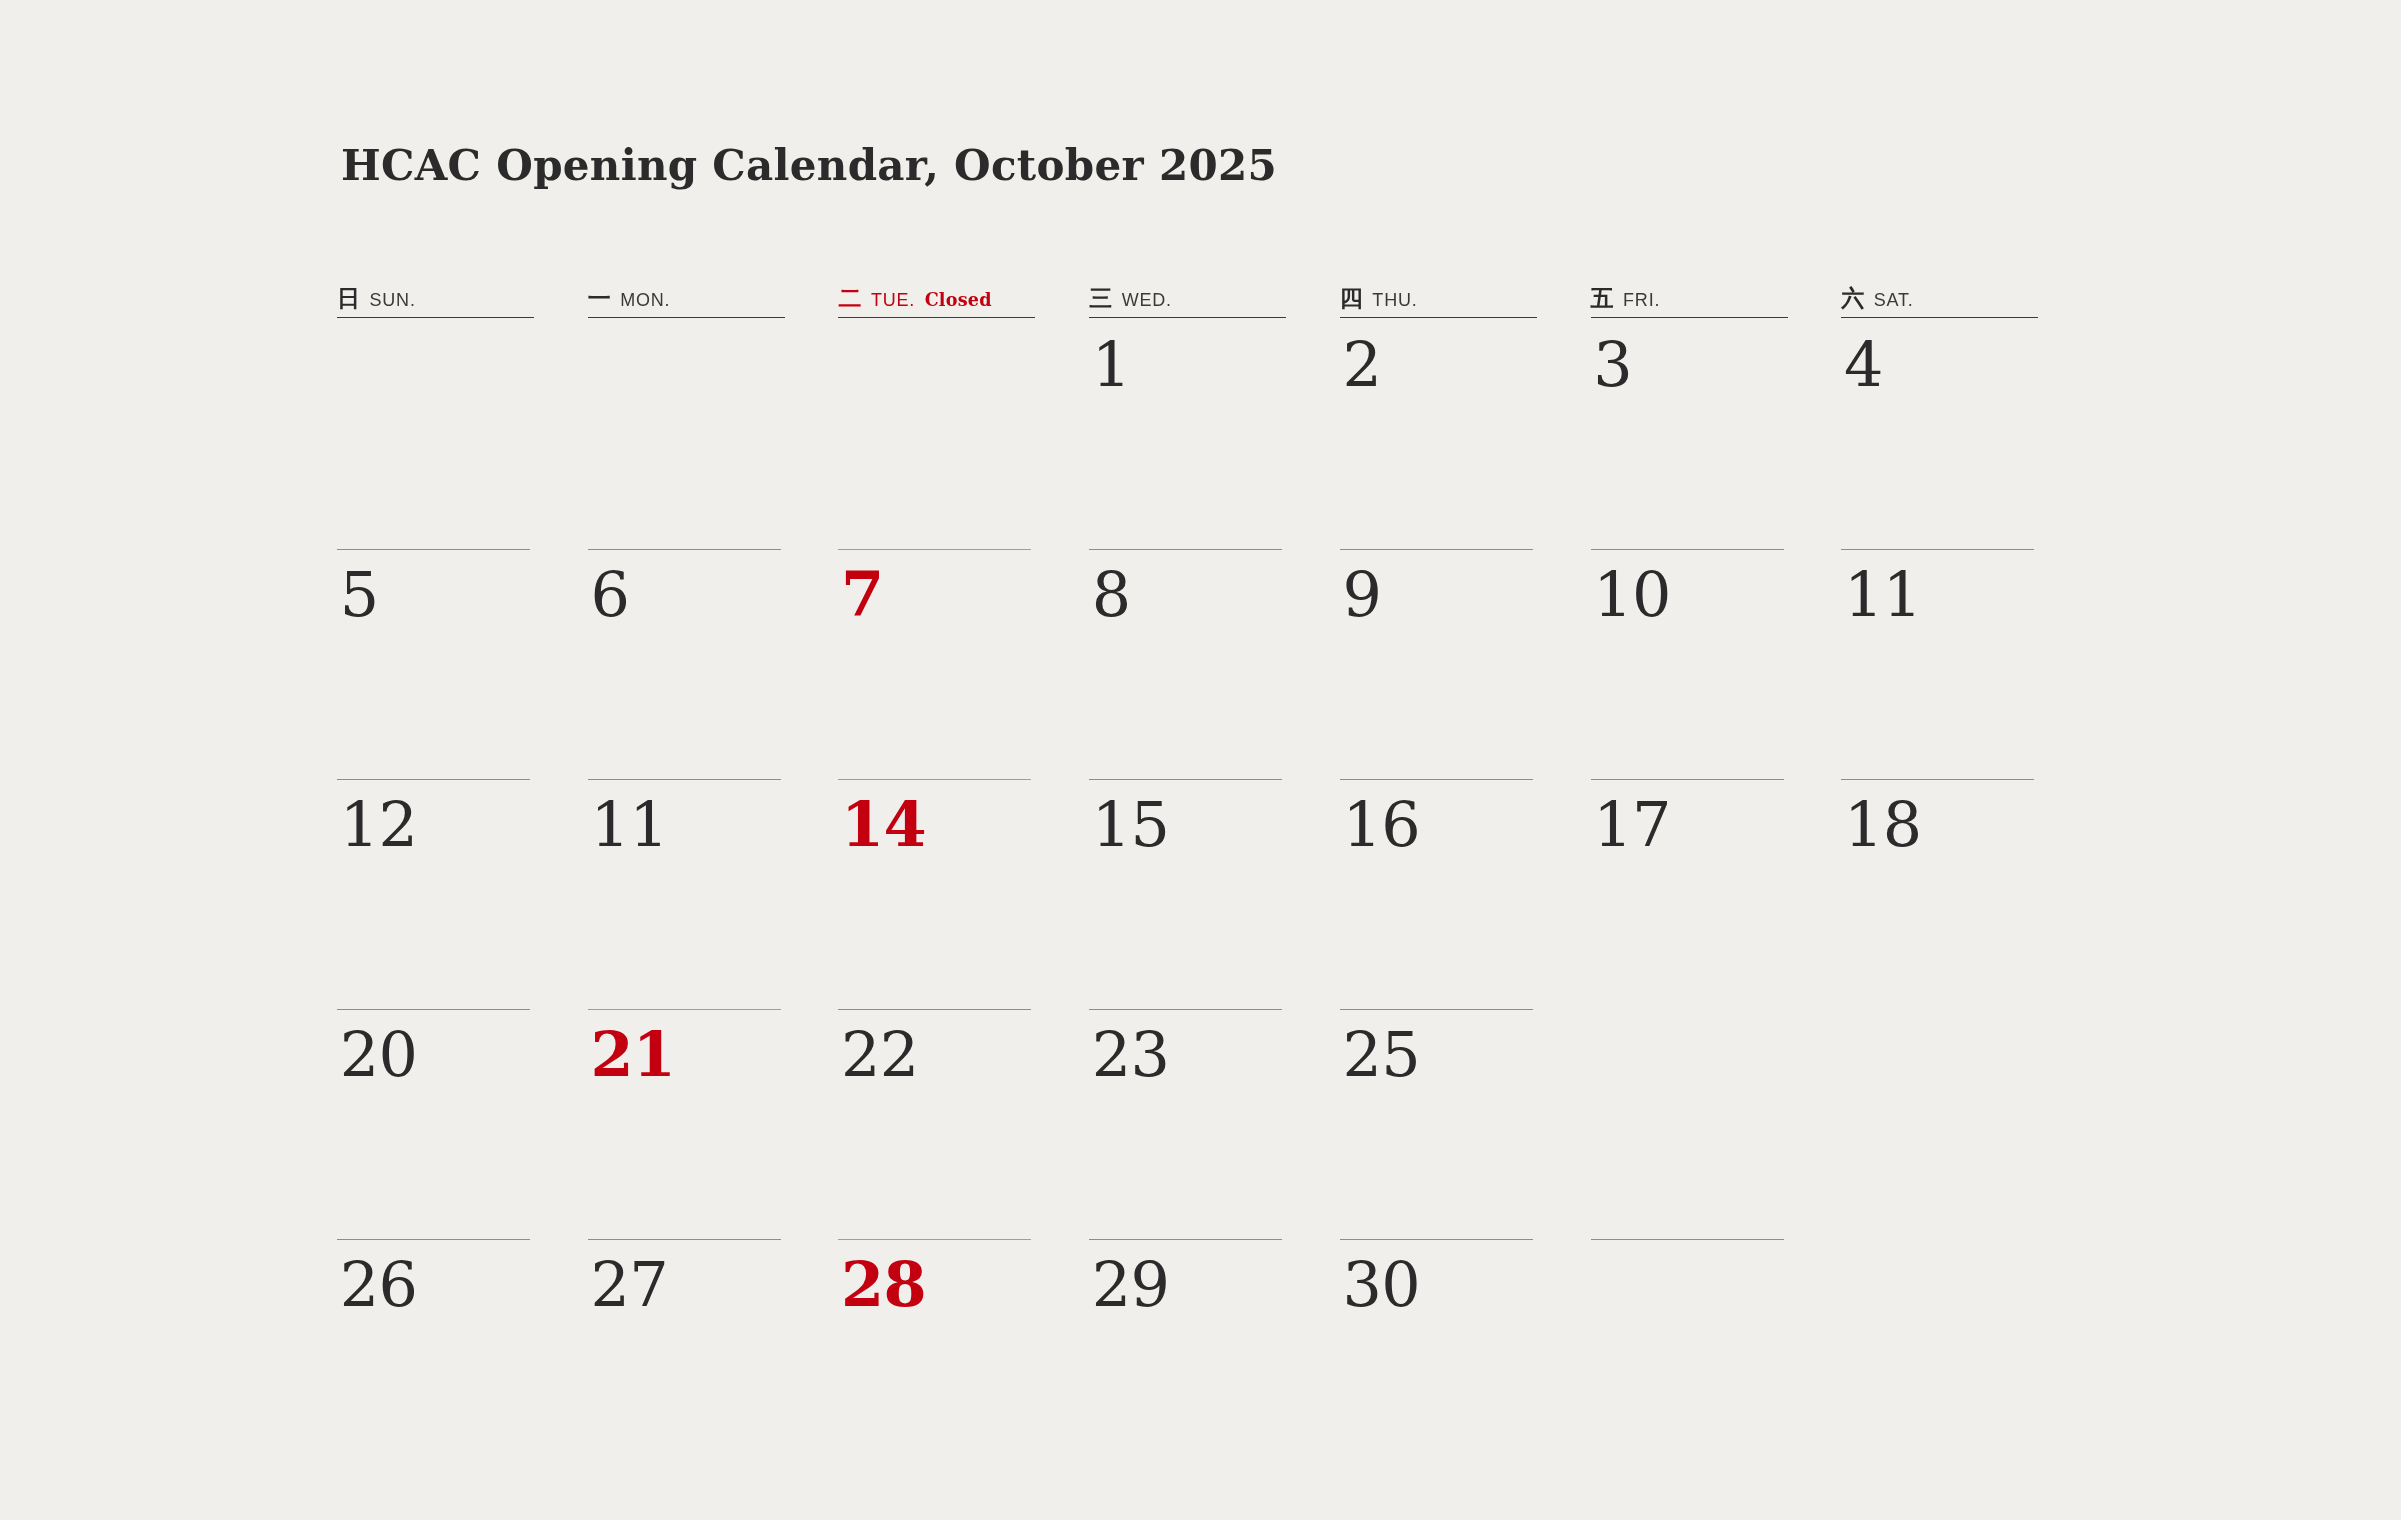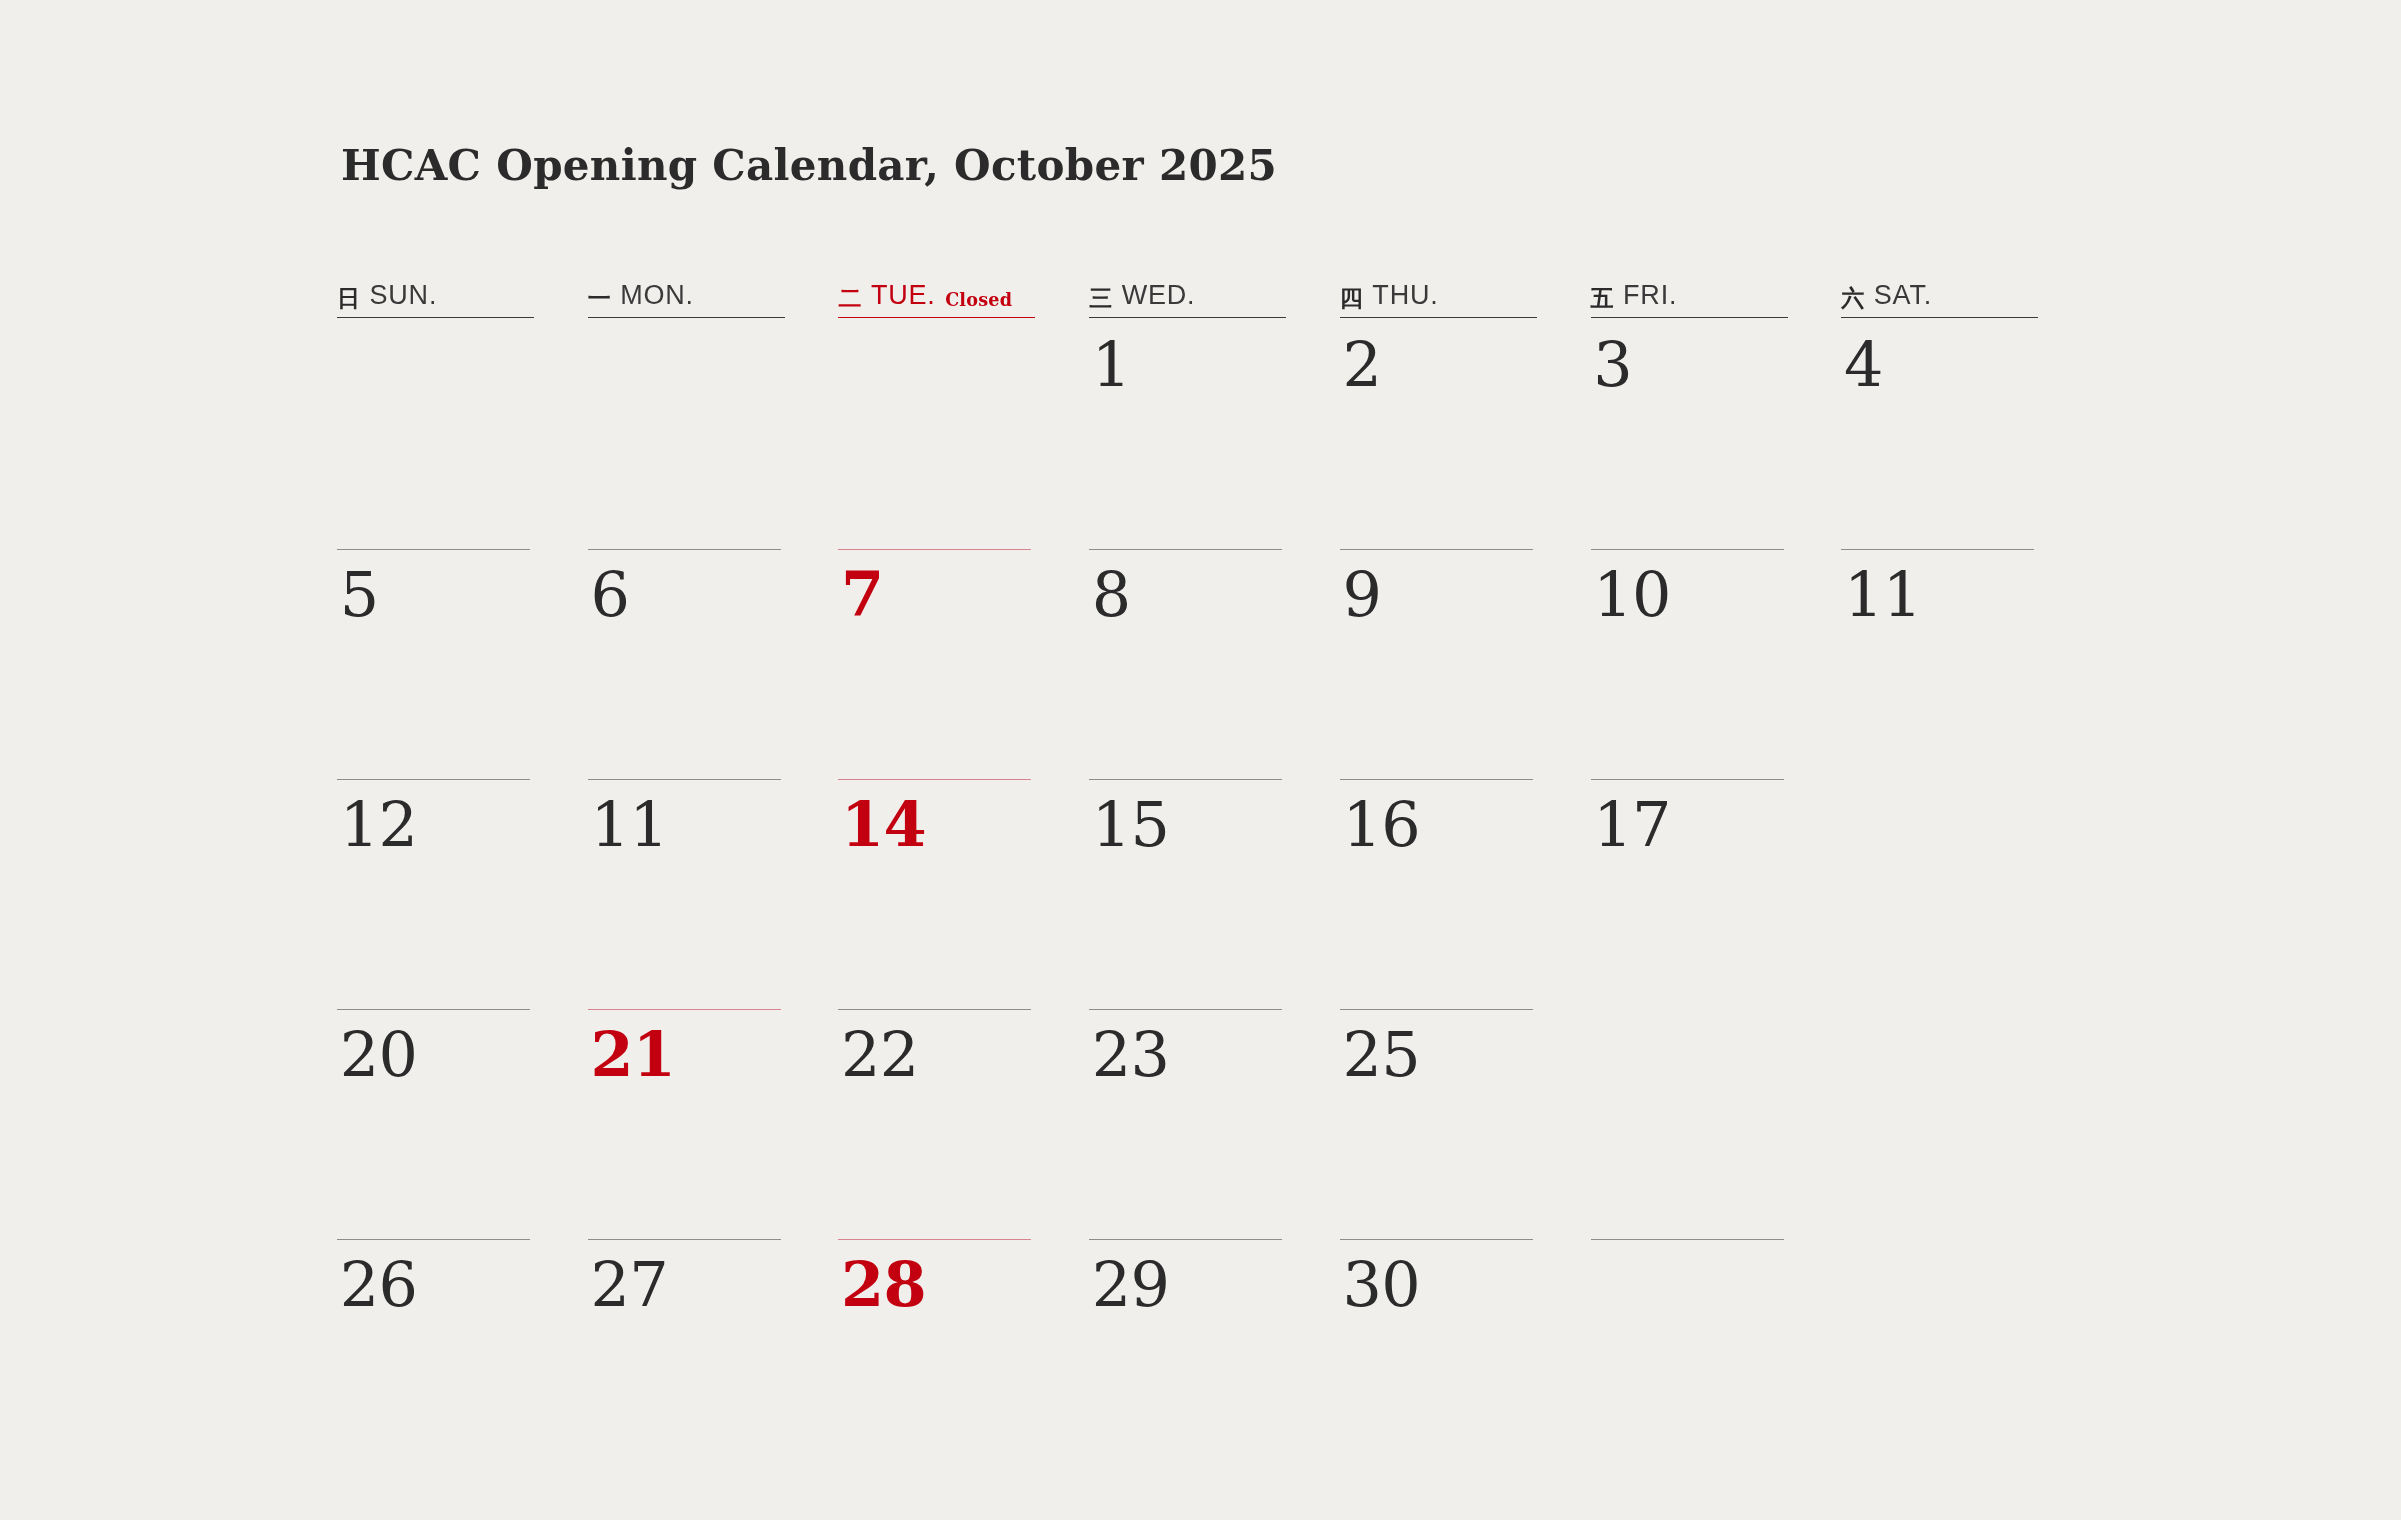--- a/index.html
+++ b/index.html
@@ -65,21 +65,21 @@
   }
   .hdr-cn {
     font-family: "DejaVu Serif", serif;
     font-size: 23px;
     font-weight: 700;
     line-height: 1;
     color: #2b2b2b;
   }
   .hdr-en {
     font-family: "Liberation Sans", sans-serif;
-    font-size: 27px;
+    font-size: 18px;
     letter-spacing: 0.8px;
     line-height: 1;
     color: #3a3a3a;
   }
   .hdr.closed .hdr-cn,
   .hdr.closed .hdr-en {
     color: #c3000f;
   }
   .hdr-note {
     font-family: "DejaVu Serif", serif;
@@ -267,20 +267,24 @@
           <div class="daynum">15</div>
         </div>
         <div class="cell">
           <div class="rule"></div>
           <div class="daynum">16</div>
         </div>
         <div class="cell">
           <div class="rule"></div>
           <div class="daynum">17</div>
         </div>
+        <div class="cell">
+          <div class="rule"></div>
+          <div class="daynum">18</div>
+        </div>
       </div>
       <div class="week">
         <div class="cell">
           <div class="rule"></div>
           <div class="daynum">20</div>
         </div>
         <div class="cell">
           <div class="rule red"></div>
           <div class="daynum closed">21</div>
         </div>

